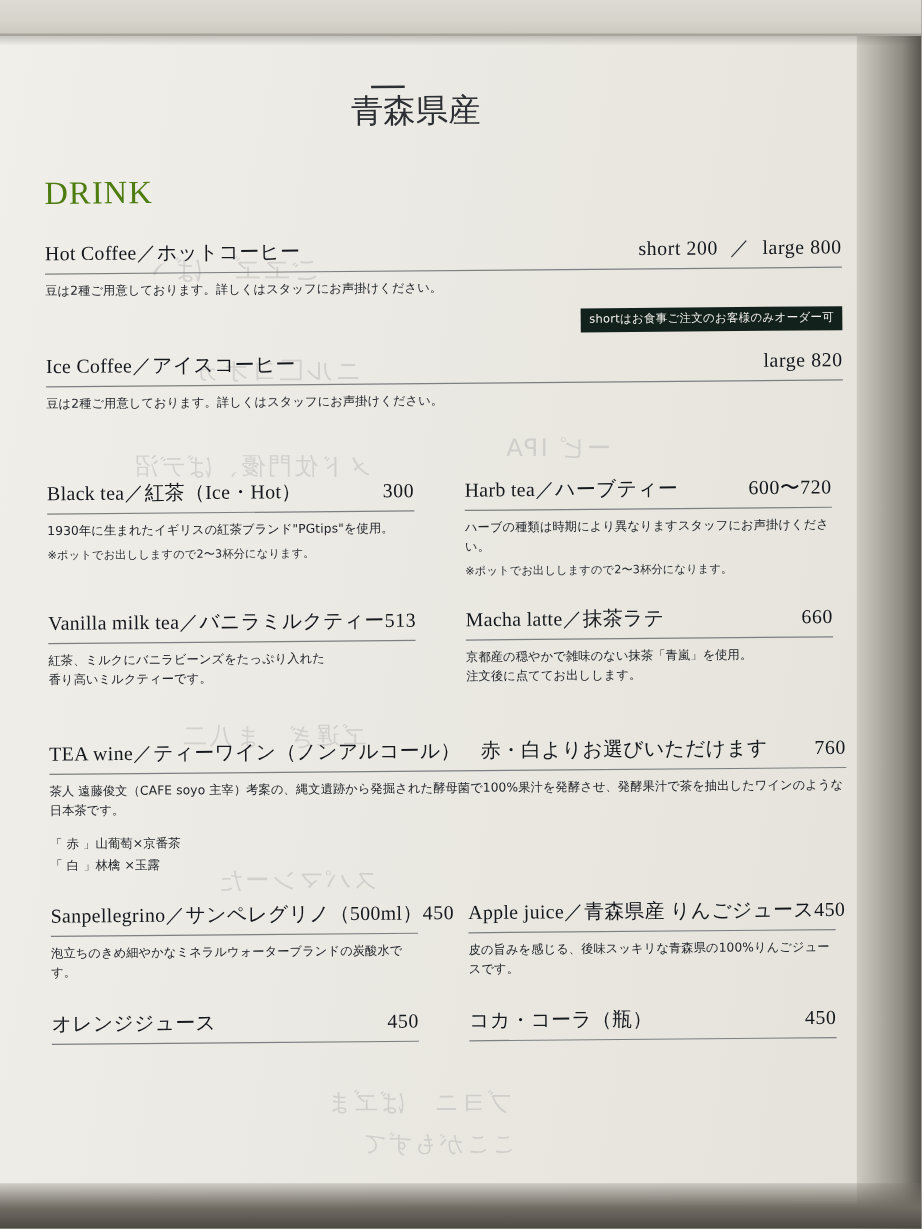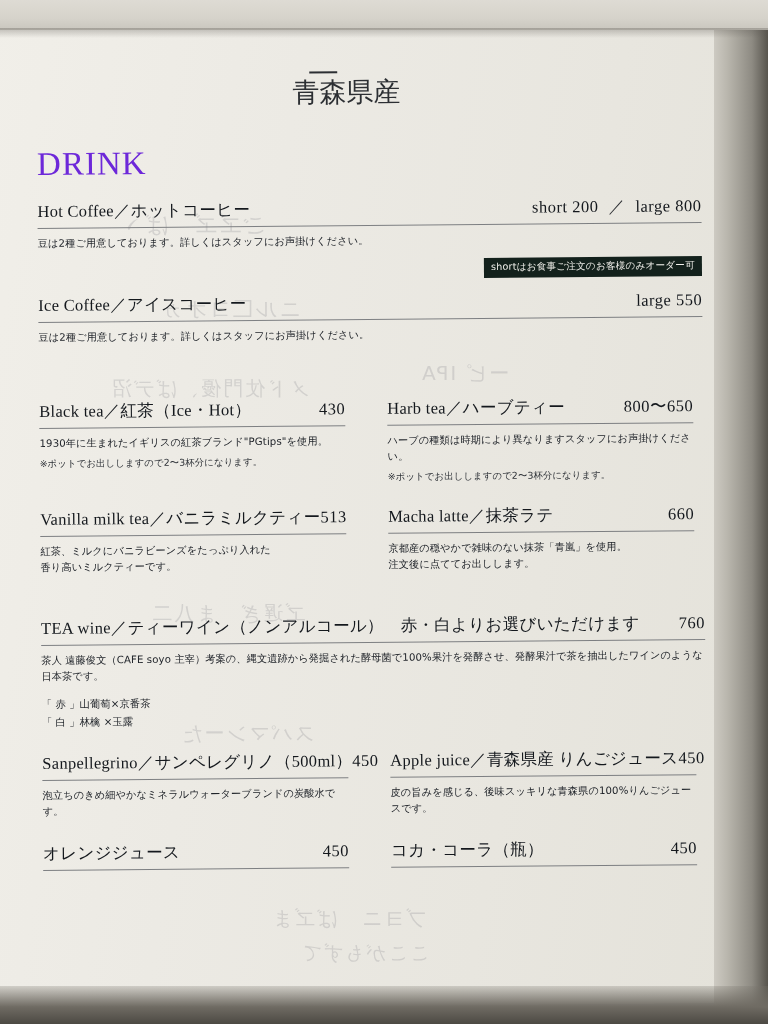--- a/index.html
+++ b/index.html
@@ -106,23 +106,23 @@
     width: 26%;
     height: 2px;
     background: #2c2f33;
   }
 
   .title {
     position: absolute;
     left: 40px;
     top: 143px;
     font-family: "Liberation Serif", serif;
-    font-size: 33px;
+    font-size: 27px;
     letter-spacing: 1px;
-    color: #6d28d9;
+    color: #4d7c0f;
   }
 
   .section {
     position: absolute;
   }
   .row-head {
     display: flex;
     align-items: baseline;
     justify-content: space-between;
     border-bottom: 1px solid #7d7f82;
@@ -226,38 +226,38 @@
       </div>
       <div class="desc">豆は2種ご用意しております。詳しくはスタッフにお声掛けください。</div>
       <div class="badge-wrap">
         <span class="badge">shortはお食事ご注文のお客様のみオーダー可</span>
       </div>
     </div>
 
     <div class="section" style="left:40px; top:292px; width:664px;">
       <div class="row-head">
         <div class="item-name">Ice Coffee／アイスコーヒー</div>
-        <div class="price">large 550</div>
+        <div class="price">large 820</div>
       </div>
       <div class="desc">豆は2種ご用意しております。詳しくはスタッフにお声掛けください。</div>
     </div>
 
     <div class="two-col" style="left:40px; top:398px; width:664px;">
       <div class="col">
         <div class="row-head">
           <div class="item-name">Black tea／紅茶（Ice・Hot）</div>
-          <div class="price">430</div>
+          <div class="price">300</div>
         </div>
         <div class="desc">1930年に生まれたイギリスの紅茶ブランド"PGtips"を使用。</div>
         <div class="desc small">※ポットでお出ししますので2〜3杯分になります。</div>
       </div>
       <div class="col">
         <div class="row-head">
           <div class="item-name">Harb tea／ハーブティー</div>
-          <div class="price">800〜650</div>
+          <div class="price">600〜720</div>
         </div>
         <div class="desc">ハーブの種類は時期により異なりますスタッフにお声掛けください。</div>
         <div class="desc small">※ポットでお出ししますので2〜3杯分になります。</div>
       </div>
     </div>
 
     <div class="two-col" style="left:40px; top:506px; width:664px;">
       <div class="col">
         <div class="row-head">
           <div class="item-name">Vanilla milk tea／バニラミルクティー</div>

